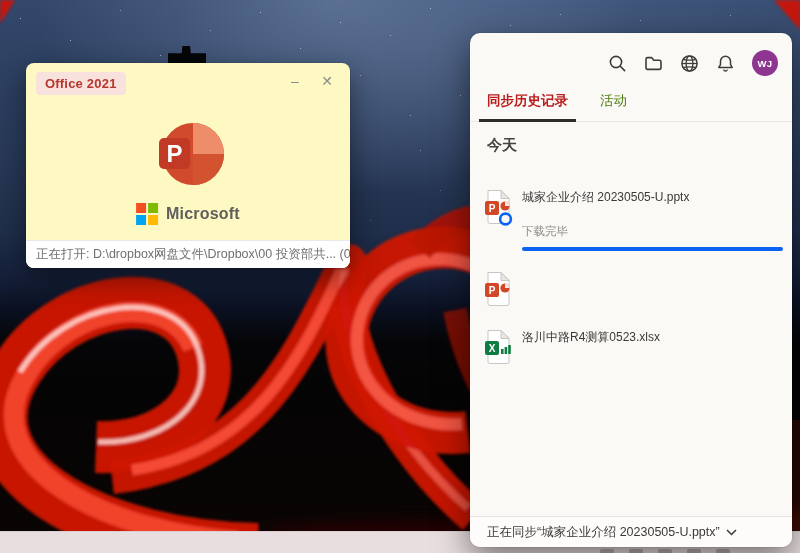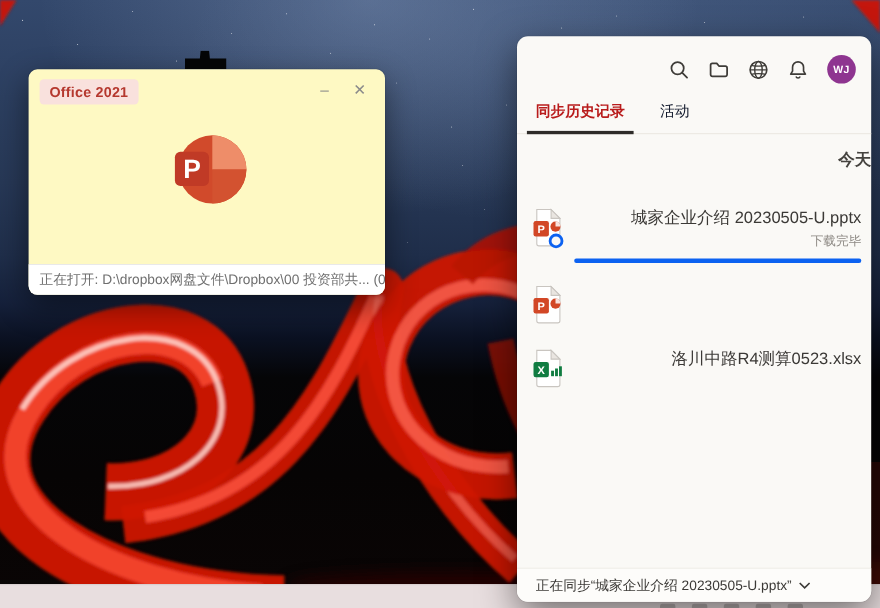--- a/index.html
+++ b/index.html
@@ -48,33 +48,33 @@
   .ppt-logo{position:absolute;left:50%;top:58px;transform:translateX(-50%);}
   .ms-row{position:absolute;left:50%;top:140px;transform:translateX(-50%);display:flex;align-items:center;gap:8px;}
   .ms-grid{display:grid;grid-template-columns:10px 10px;grid-template-rows:10px 10px;gap:2px;}
   .ms-sq{width:10px;height:10px;}
   .ms-word{font-size:16px;font-weight:bold;color:#5e5e5e;letter-spacing:.2px;}
   .office-status{position:absolute;left:0;right:0;bottom:0;height:27px;border-top:1px solid #e9e9e9;
     display:flex;align-items:center;padding:0 10px;font-size:12.5px;color:#6f6f6f;white-space:nowrap;overflow:hidden;
     border-radius:0 0 8px 8px;background:#fff;}
   
   .dropbox-panel{position:absolute;left:470px;top:33px;width:322px;height:514px;background:#faf9f6;border-radius:10px;
-    box-shadow:0 12px 34px rgba(0,0,0,.5),0 0 0 1px rgba(0,0,0,.06);text-align:right;}
+    box-shadow:0 12px 34px rgba(0,0,0,.5),0 0 0 1px rgba(0,0,0,.06);}
   .db-header{display:flex;justify-content:flex-end;align-items:center;gap:17px;padding:16px 14px 4px 14px;height:28px;}
   .db-ic{width:19px;height:19px;display:block;}
   .avatar{width:26px;height:26px;border-radius:50%;display:flex;align-items:center;justify-content:center;
     color:#fff;font-size:9.5px;font-weight:bold;letter-spacing:.3px;}
   .db-tabs{display:flex;gap:22px;padding:2px 0 0 9px;border-bottom:1px solid #ebe8e3;}
-  .tab{font-size:13.5px;color:#0f172a;padding:9px 2px 9px;cursor:default;}
+  .tab{font-size:13.5px;color:#4d7c0f;padding:9px 2px 9px;cursor:default;}
   .tab.active{color:#b91c1c;font-weight:bold;padding:9px 8px;border-bottom:3px solid #2e2c29;margin-bottom:-1px;}
   .db-heading{font-size:15px;color:#45433f;font-weight:bold;margin:14px 0 28px 17px;}
   .db-item{display:flex;align-items:flex-start;gap:8px;padding:6px 9px 6px 14px;margin-bottom:8px;}
   .db-item .txt{flex:1;min-width:0;}
-  .db-title{font-size:15px;color:#3b3936;white-space:nowrap;overflow:hidden;margin-left:24px;}
-  .db-meta{font-size:11.5px;color:#8d8984;margin-top:4px;white-space:nowrap;}
+  .db-title{font-size:12px;color:#3b3936;white-space:nowrap;overflow:hidden;}
+  .db-meta{font-size:11.5px;color:#8d8984;margin-top:18px;white-space:nowrap;}
   .db-meta .lnk{text-decoration:underline;color:#8d8984;cursor:pointer;}
   .progress{height:4px;background:#0c62f1;border-radius:2px;margin-top:8px;width:100%;}
   .db-footer{position:absolute;left:0;right:0;bottom:0;height:30px;background:#fdfcfa;border-top:1px solid #e9e6e1;
     border-radius:0 0 10px 10px;display:flex;align-items:center;justify-content:space-between;padding:0 13px 0 17px;
     font-size:12.5px;color:#3b3936;}
   .db-footer .left{display:flex;align-items:center;gap:6px;white-space:nowrap;overflow:hidden;}
   .fileicon{flex:0 0 auto;display:block;}
 </style>
 </head>
 <body>
@@ -137,20 +137,29 @@
     </div>
 
     <svg class="ppt-logo" width="78" height="66" viewBox="0 0 78 66">
       <circle cx="44" cy="33" r="31" fill="#d14a2b"></circle>
       <path d="M44 2 A31 31 0 0 1 75 33 L44 33 Z" fill="#ee8d69"></path>
       <path d="M75 33 A31 31 0 0 1 44 64 L44 33 Z" fill="#d35230"></path>
       <rect x="10" y="17" width="31" height="31" rx="5" fill="#c03a26"></rect>
       <text x="25.5" y="41" text-anchor="middle" font-family="Liberation Sans, sans-serif" font-size="24" font-weight="bold" fill="#ffffff">P</text>
     </svg>
 
+    <div class="ms-row">
+      <div class="ms-grid">
+        <div class="ms-sq" style="background:#f25022"></div>
+        <div class="ms-sq" style="background:#7fba00"></div>
+        <div class="ms-sq" style="background:#00a4ef"></div>
+        <div class="ms-sq" style="background:#ffb900"></div>
+      </div>
+      <div class="ms-word">Microsoft</div>
+    </div>
 
     <div class="office-status">正在打开: D:\dropbox网盘文件\Dropbox\00 投资部共...  (0%)</div>
   </section>
 
   <aside class="dropbox-panel">
     <div class="db-header">
       <svg class="db-ic" viewBox="0 0 19 19">
         <circle cx="8" cy="8" r="5.6" fill="none" stroke="#3e3c38" stroke-width="1.6"></circle>
         <line x1="12.3" y1="12.3" x2="16.6" y2="16.6" stroke="#3e3c38" stroke-width="1.6" stroke-linecap="round"></line>
       </svg>

